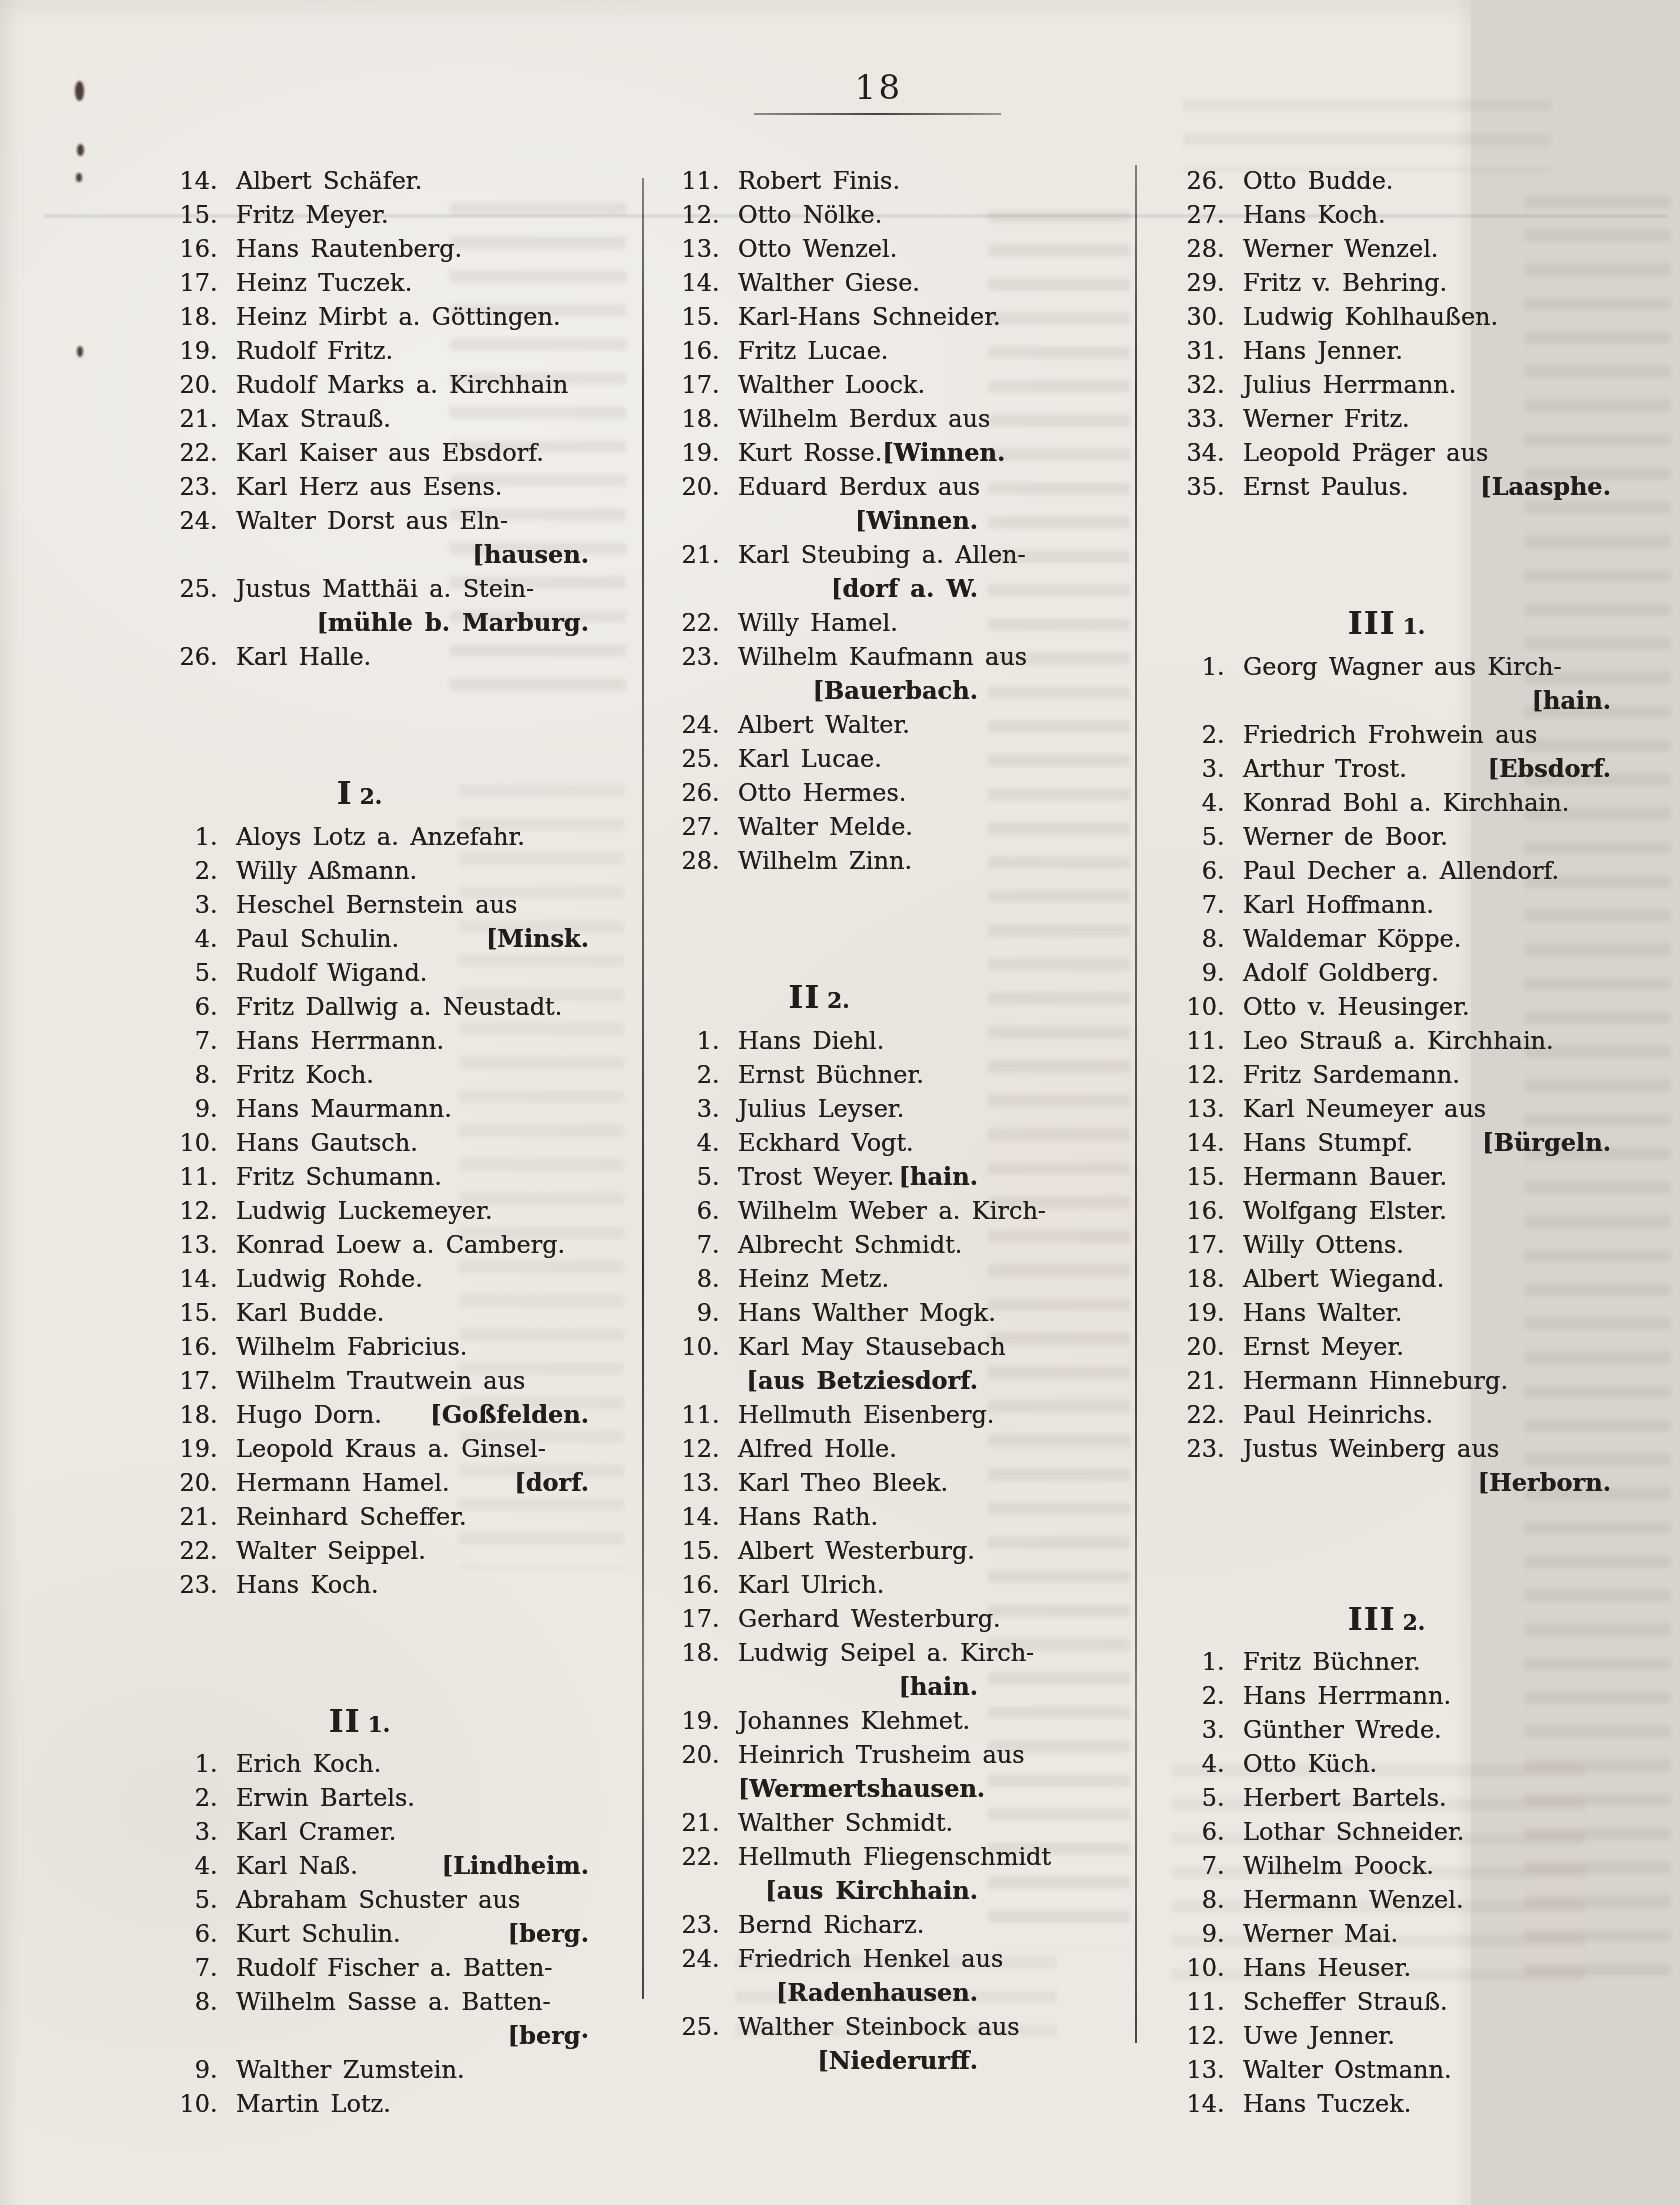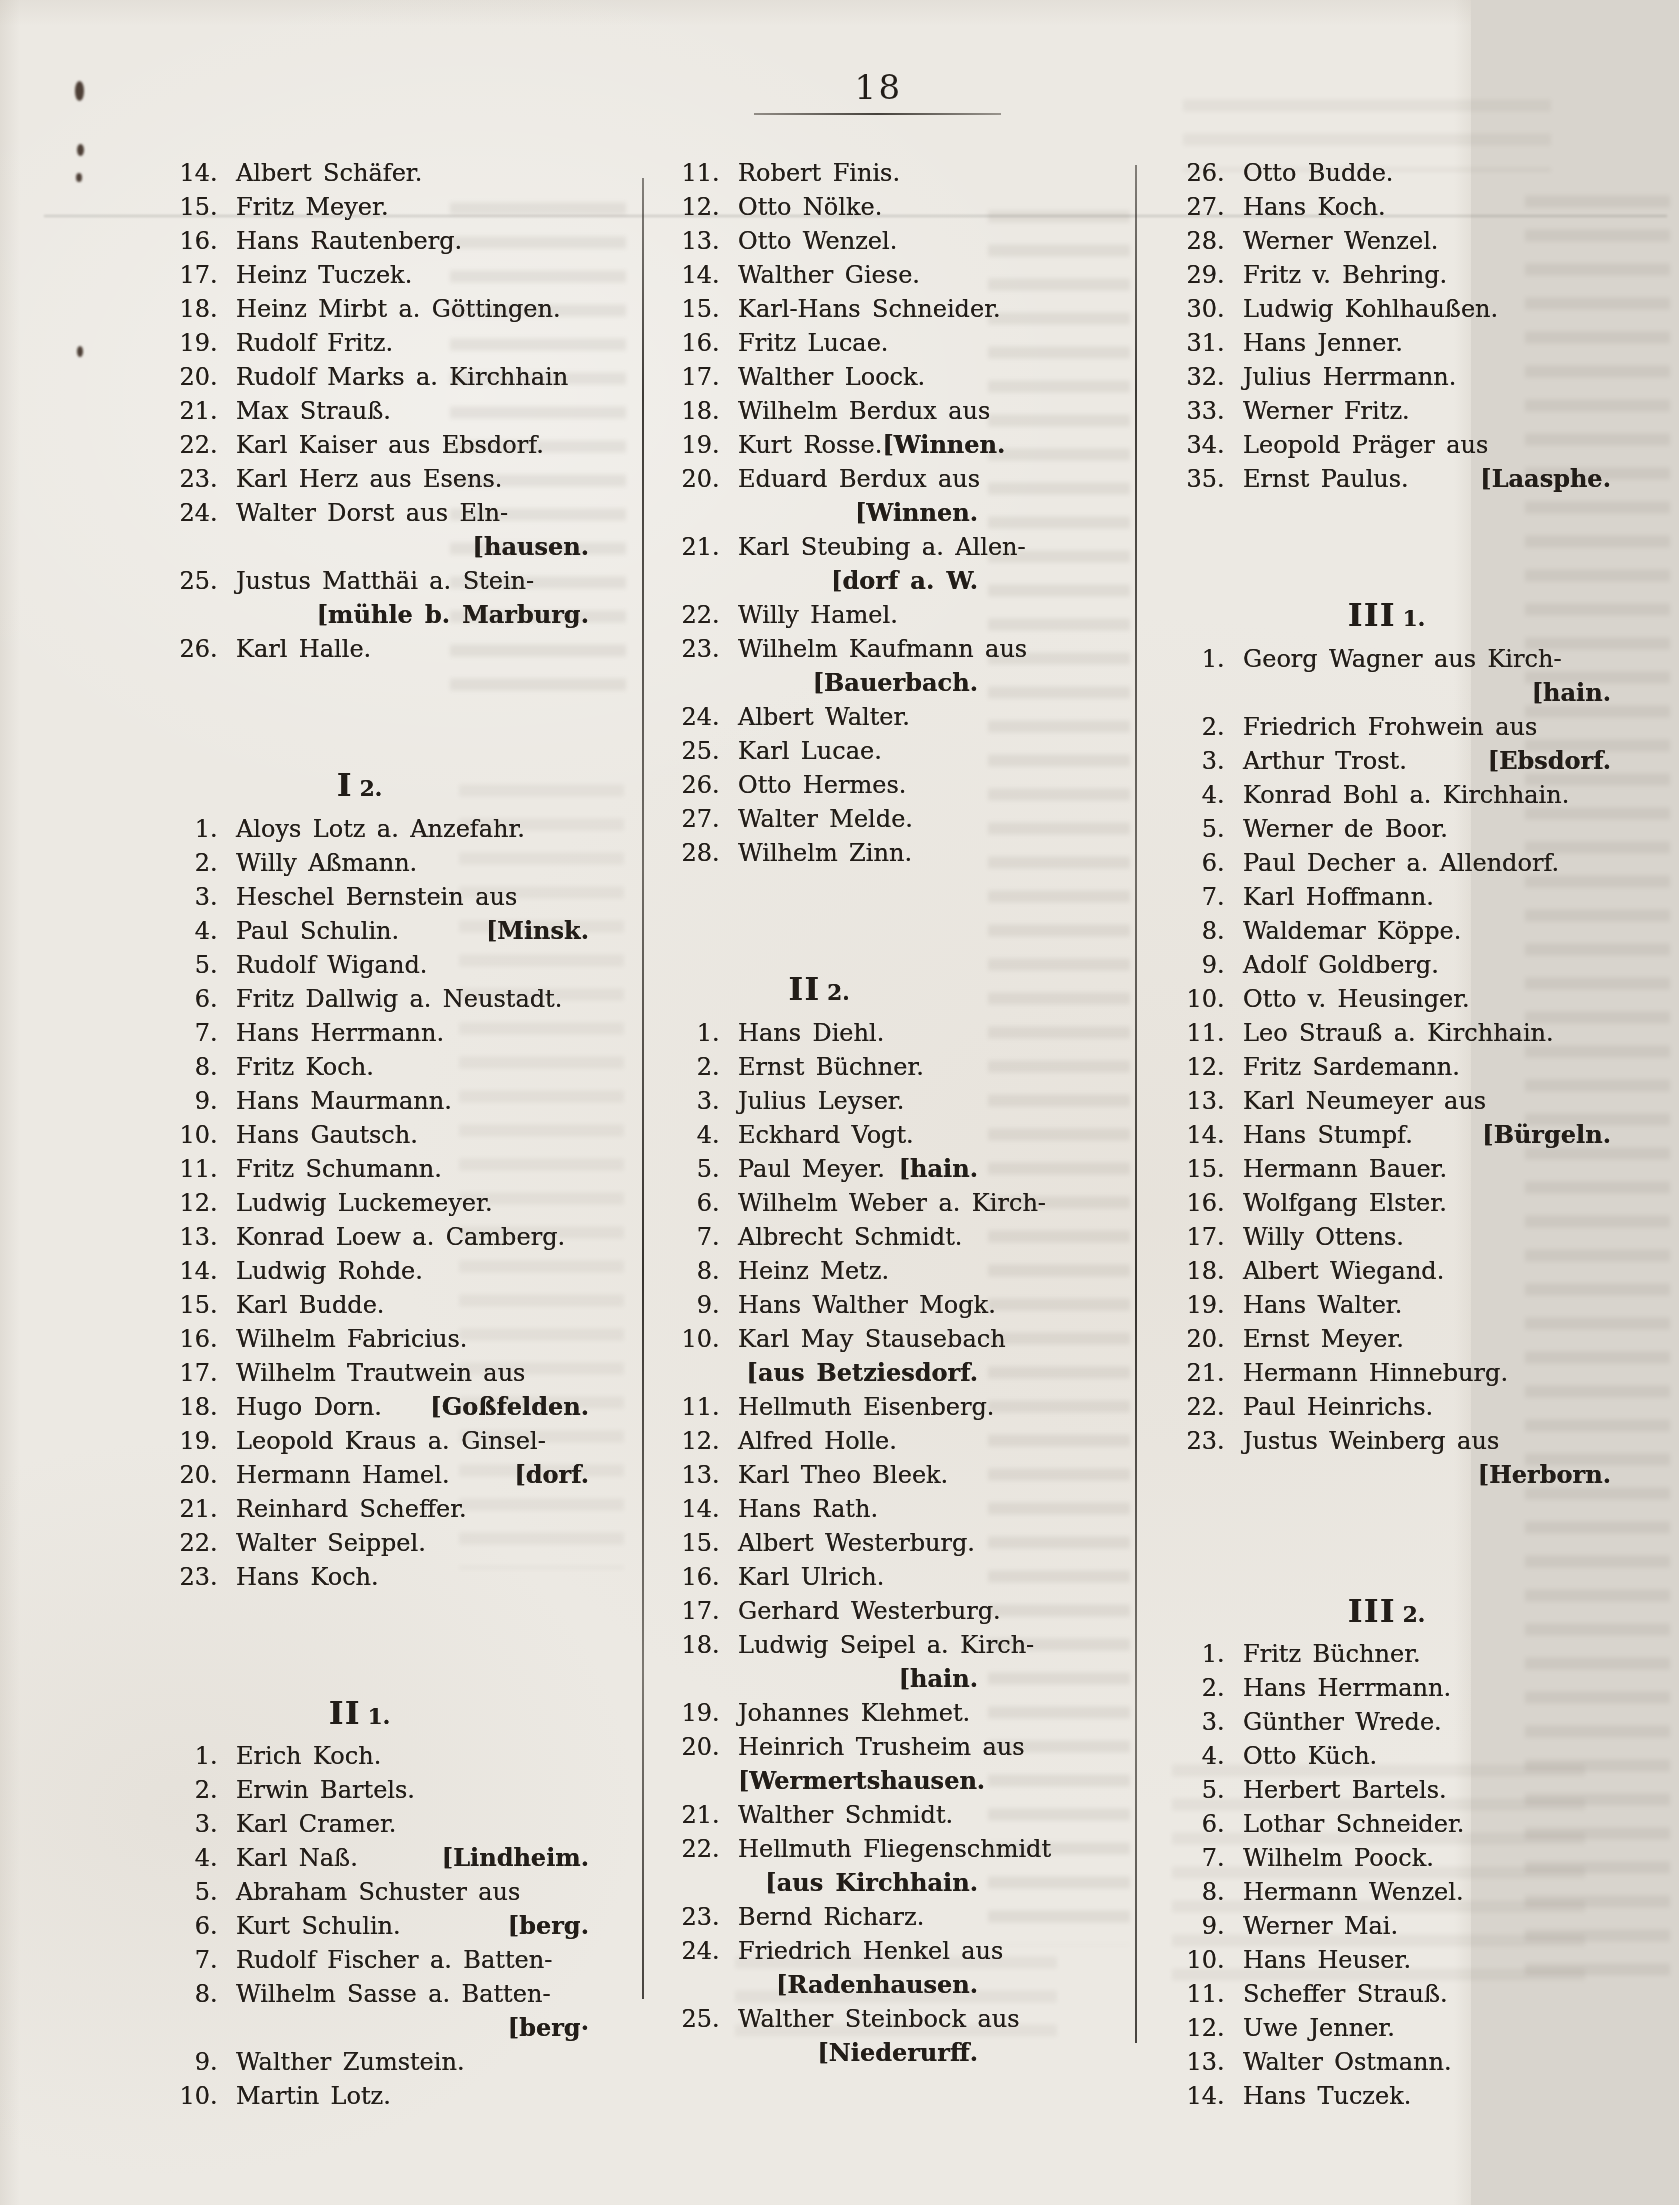--- a/index.html
+++ b/index.html
@@ -23,21 +23,21 @@
   }
   .pagerule{position:absolute;top:113px;left:754px;width:247px;height:1.5px;
     background:linear-gradient(90deg,rgba(70,63,55,.55),rgba(40,36,30,.85),rgba(70,63,55,.5));}
   .divider{position:absolute;width:1.5px;background:linear-gradient(180deg,
       rgba(45,40,34,.55) 0%, rgba(30,26,22,.85) 12%, rgba(45,40,34,.65) 38%,
       rgba(28,24,20,.88) 60%, rgba(50,45,38,.6) 82%, rgba(30,26,22,.8) 100%);}
   .d1{left:642px;top:178px;height:1821px;}
   .d2{left:1135px;top:165px;height:1878px;}
   .bleedline{position:absolute;left:44px;top:215px;width:1623px;height:2.3px;
     background:rgba(110,104,96,.26);filter:blur(0.8px);}
-  .col{position:absolute;top:156px;}
+  .col{position:absolute;top:164px;}
   #c0{left:130px;width:459px;--numw:106px;}
   #c1{left:660px;width:318px;--numw:78px;}
   #c2{left:1162px;width:449px;--numw:81px;}
   .row{display:flex;align-items:baseline;height:34px;
     font-size:24px;line-height:34px;word-spacing:3.8px;
     text-shadow:0 0 0.5px rgba(30,25,20,.85);white-space:nowrap;}
   .num{flex:0 0 var(--numw);text-align:right;padding-right:18.4px;box-sizing:border-box;}
   .txt{flex:1 1 auto;}
   .cont{flex:0 0 auto;text-align:right;font-weight:bold;}
   .section-header{text-align:center;margin-top:100px;margin-bottom:7.7px;
@@ -384,21 +384,21 @@
       <div class="row">
         <span class="num">3.</span>
         <span class="txt">Julius Leyser.</span>
       </div>
       <div class="row">
         <span class="num">4.</span>
         <span class="txt">Eckhard Vogt.</span>
       </div>
       <div class="row">
         <span class="num">5.</span>
-        <span class="txt">Paul Meyer.</span>
+        <span class="txt">Trost Weyer.</span>
         <span class="cont">[hain.</span>
       </div>
       <div class="row">
         <span class="num">6.</span>
         <span class="txt">Wilhelm Weber a. Kirch-</span>
       </div>
       <div class="row">
         <span class="num">7.</span>
         <span class="txt">Albrecht Schmidt.</span>
       </div>

